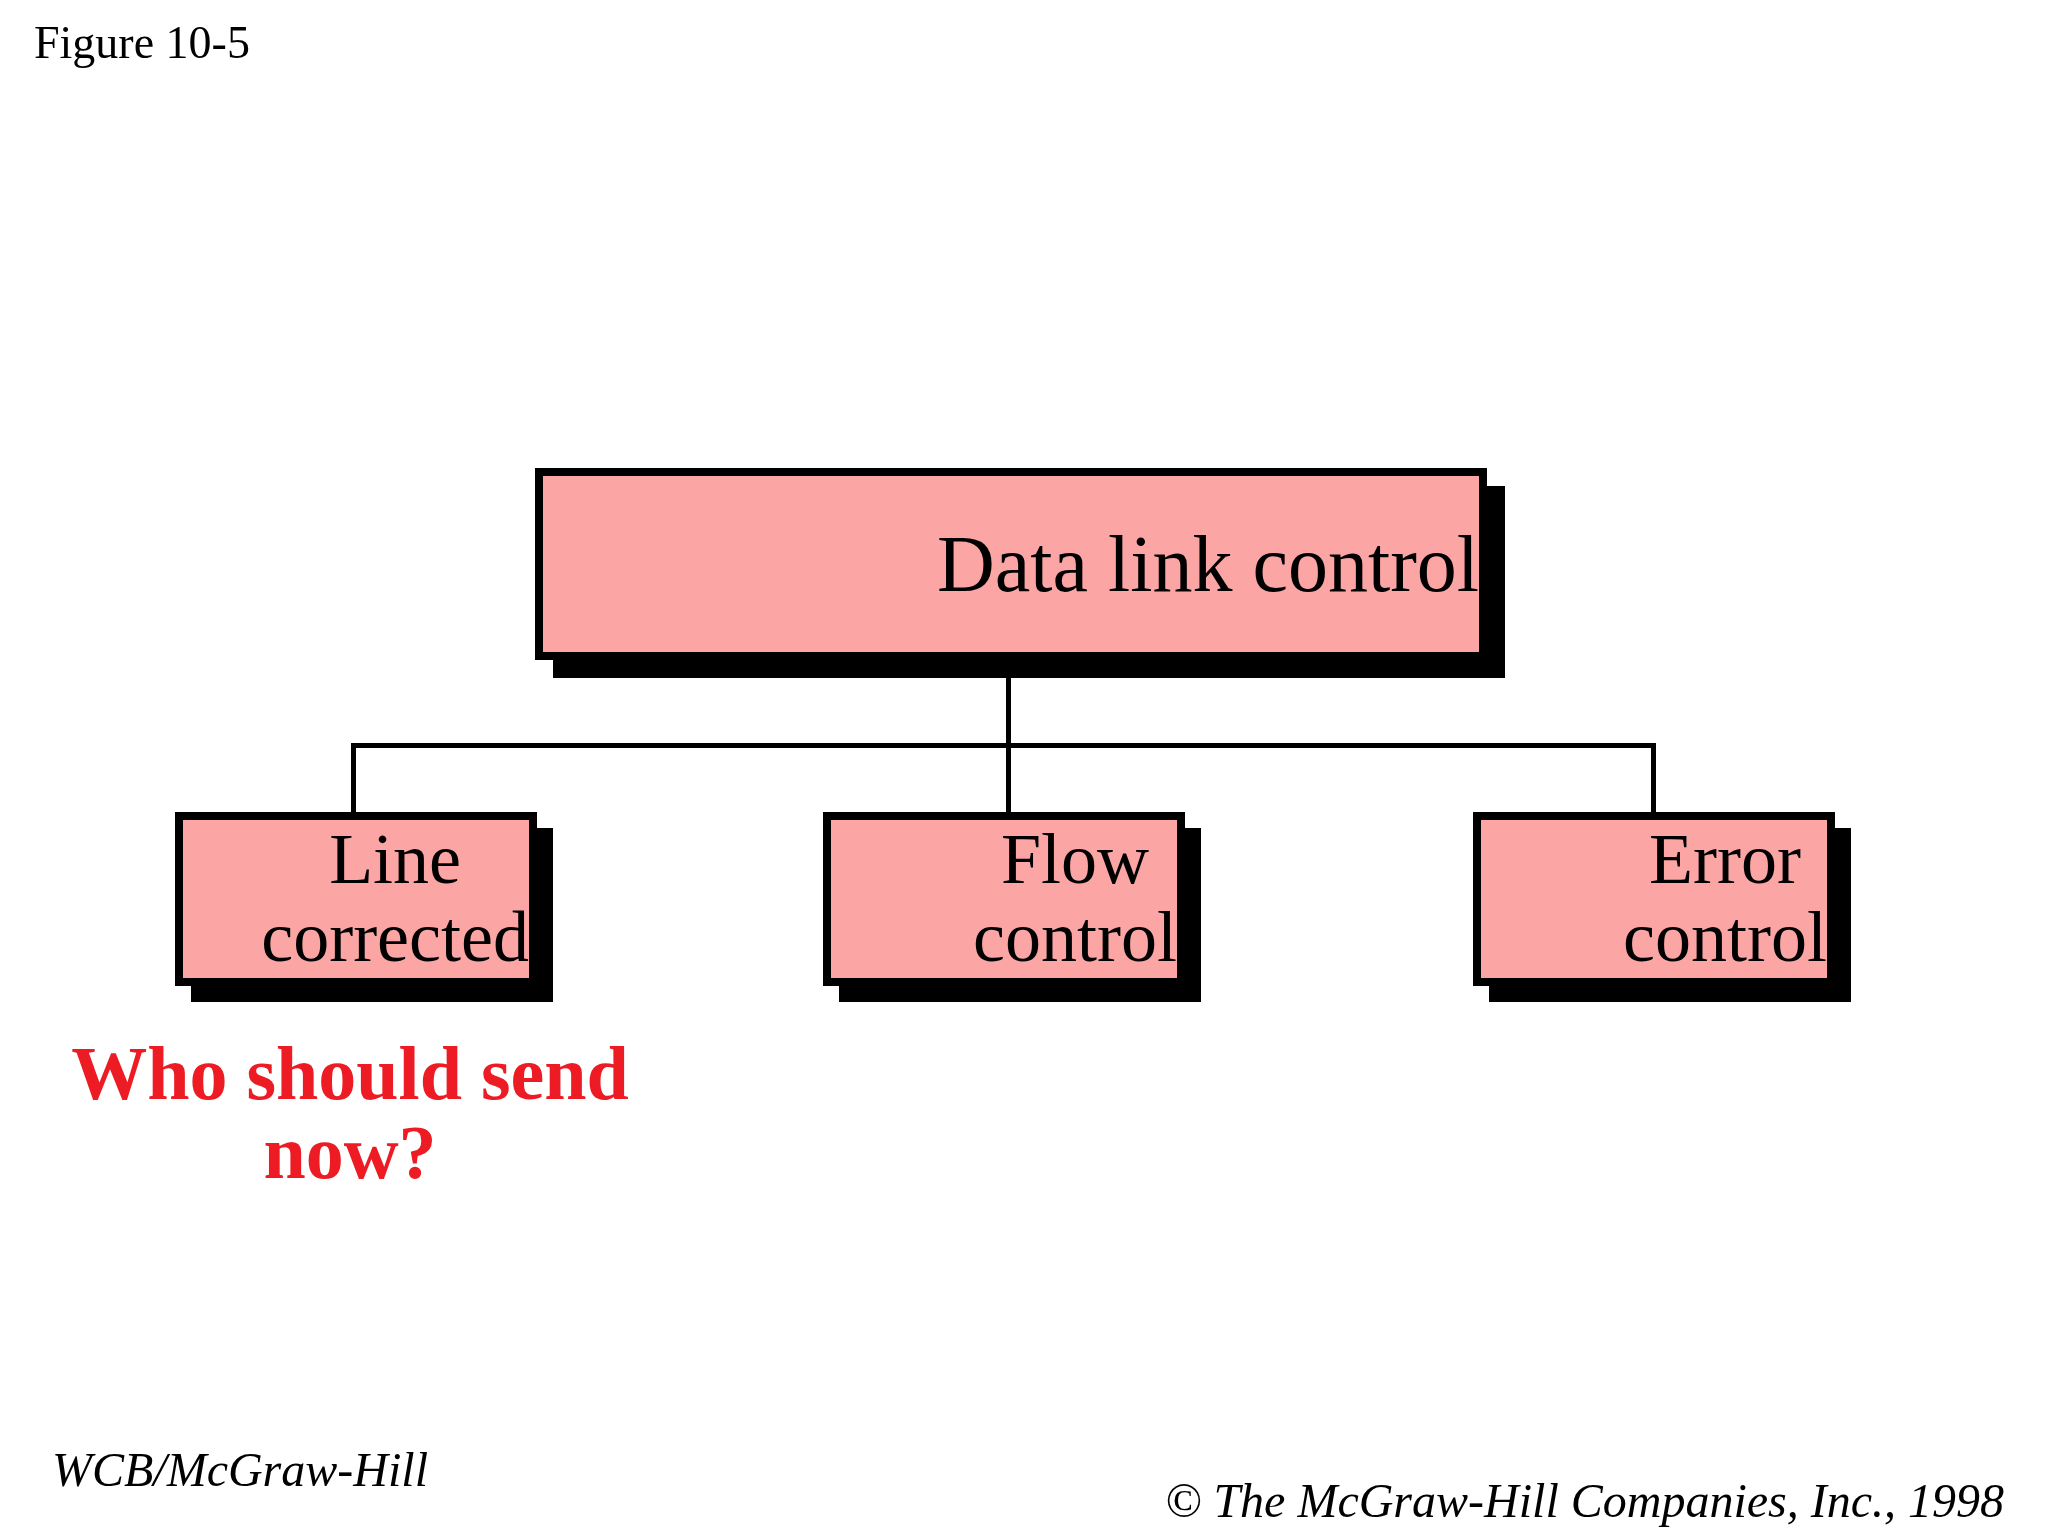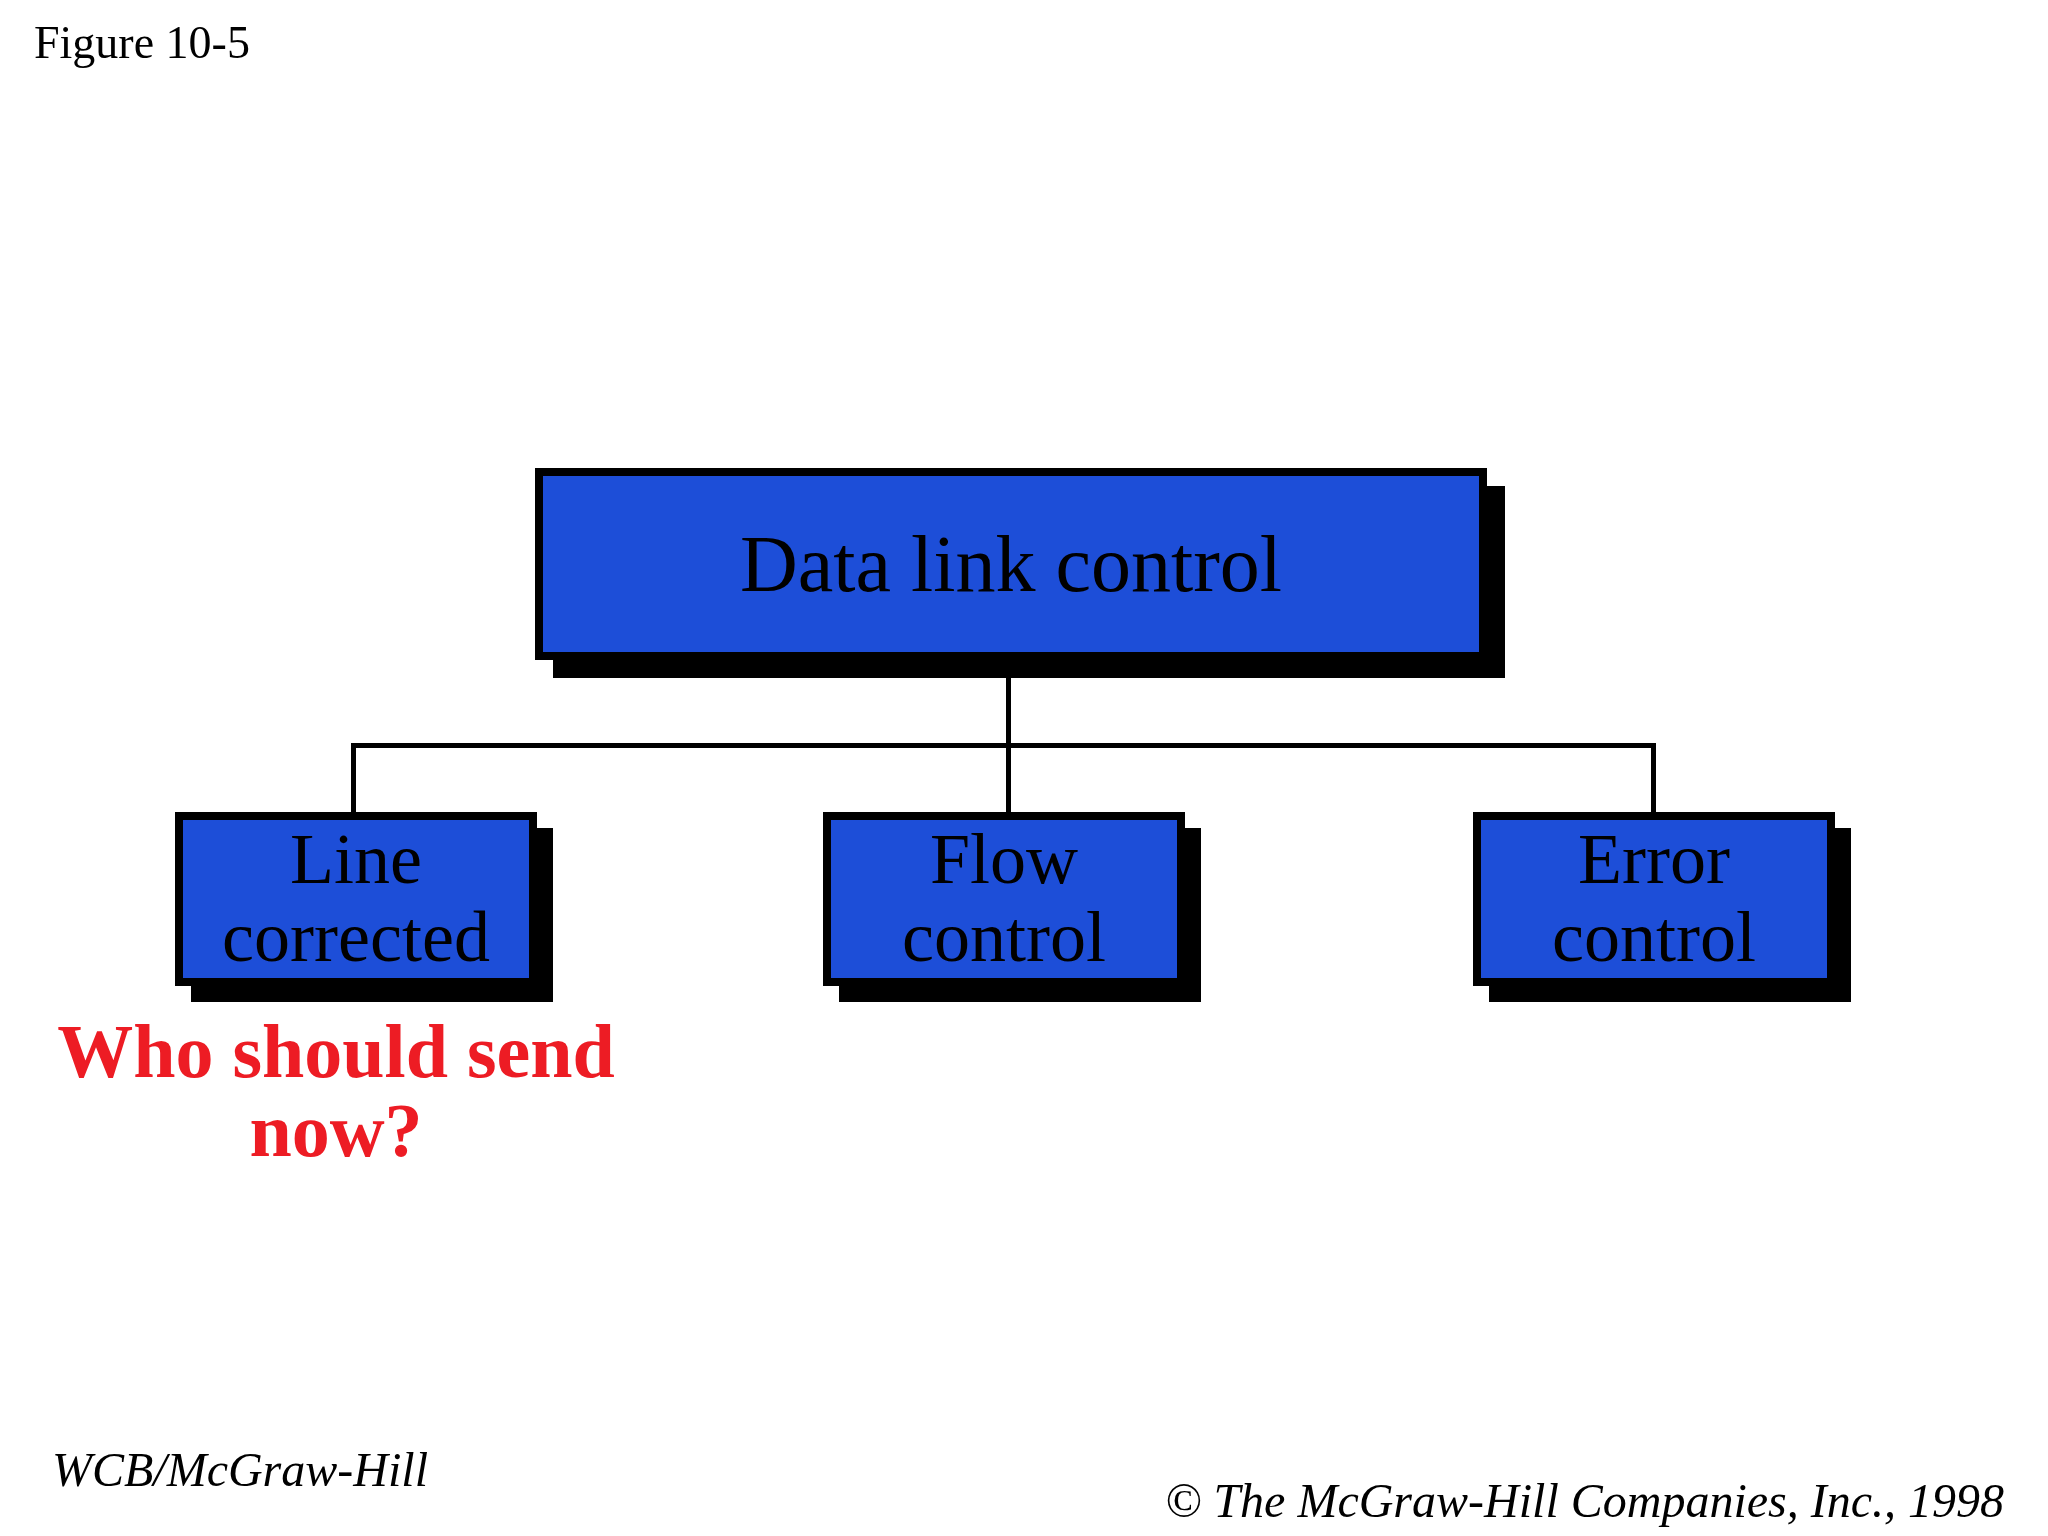--- a/index.html
+++ b/index.html
@@ -20,25 +20,25 @@
     position: absolute;
     left: 34px;
     top: 18px;
     font-size: 46px;
     line-height: 1.1;
     color: #000000;
   }
   .node {
     position: absolute;
     box-sizing: border-box;
-    background: #1d4ed8;
+    background: #fca5a5;
     border: 8px solid #000000;
     display: flex;
     align-items: center;
-    justify-content: center;
+    justify-content: flex-end;
     text-align: center;
     white-space: pre-line;
     line-height: 1.08;
   }
   .node.root {
     left: 535px;
     top: 468px;
     width: 952px;
     height: 192px;
     font-size: 80px;
@@ -67,21 +67,21 @@
     position: absolute;
     top: 1012px;
     width: 640px;
     font-size: 76px;
     font-weight: 700;
     line-height: 1.04;
     text-align: center;
     white-space: pre-line;
     color: #ed1c24;
   }
-  .question.q-0 { left: 16px; }
+  .question.q-0 { left: 30px; margin-top: 22px; }
   .question.q-1 { left: 690px; }
   .question.q-2 { left: 1335px; }
   .footer-left, .footer-right {
     position: absolute;
     top: 1444px;
     font-size: 48px;
     font-style: italic;
     color: #000000;
     line-height: 1.1;
   }

